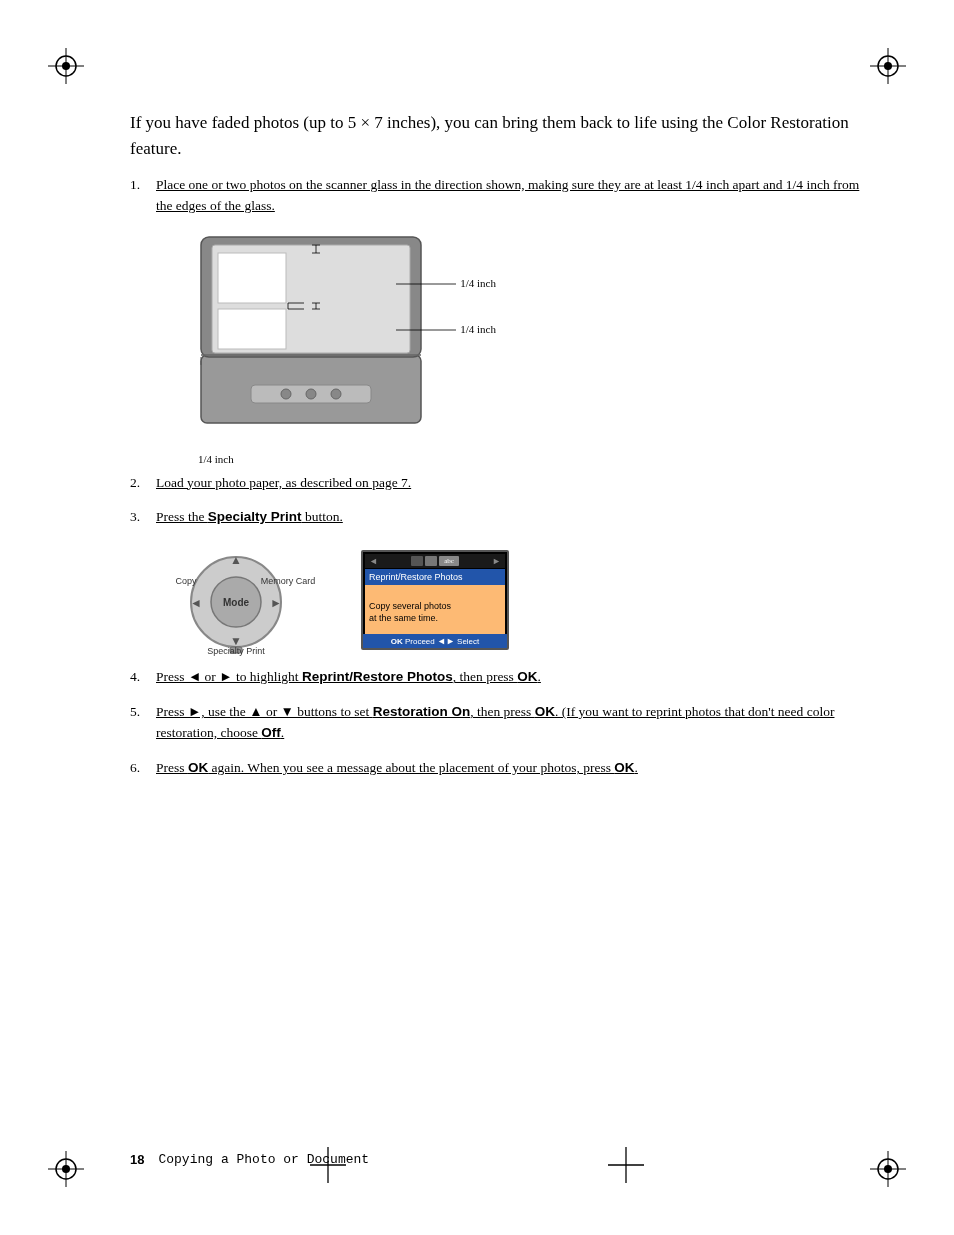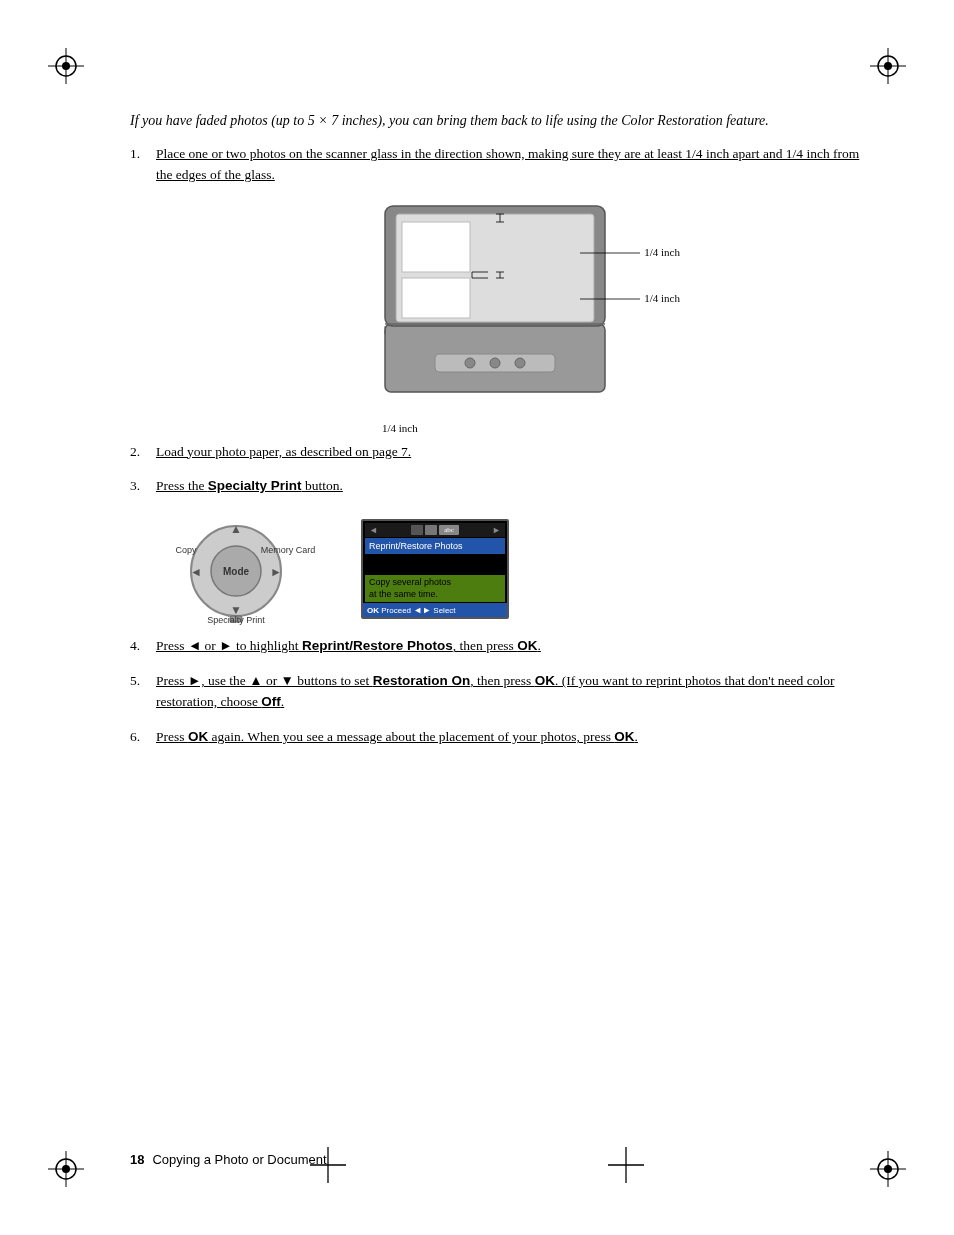--- a/index.html
+++ b/index.html
@@ -42,24 +42,23 @@
     .section-title {
       font-size: 22px;
       font-weight: bold;
       font-family: Arial, Helvetica, sans-serif;
       border-bottom: 2px solid #000;
       padding-bottom: 6px;
       margin-bottom: 16px;
     }
 
     .intro-text {
-      font-size: 14px;
+      font-size: 17px;
       line-height: 1.55;
       margin-bottom: 12px;
-      font-style: italic;
     }
 
     .list-item {
       display: flex;
       margin-bottom: 14px;
       line-height: 1.55;
       font-size: 13.5px;
     }
 
     .list-num {
@@ -68,21 +67,21 @@
     }
 
     .list-text {
       flex: 1;
       text-decoration: underline;
     }
 
     
     .scanner-figure {
       display: flex;
-      justify-content: center;
+      justify-content: flex-start;
       margin: 18px 0 6px 26px;
       position: relative;
     }
 
     
     .dial-figure {
       display: flex;
       gap: 30px;
       margin: 10px 0 10px 26px;
       align-items: center;
@@ -116,42 +115,43 @@
     }
 
     .lcd-bottom-bar {
       position: absolute;
       bottom: 0; left: 0; right: 0;
       background: #2255aa;
       color: #fff;
       font-size: 8px;
       font-family: Arial, sans-serif;
       padding: 2px 4px;
+      text-align: center;
     }
 
     
     .page-footer {
       position: absolute;
       bottom: 68px;
       left: 130px;
       right: 90px;
       display: flex;
       align-items: flex-start;
-      gap: 8px;
+      gap: 14px;
     }
 
     .footer-page-num {
       font-weight: bold;
       font-family: Arial, sans-serif;
       font-size: 13px;
     }
 
     .footer-text {
       font-size: 13px;
-      font-family: Liberation Sans, sans-serif;
+      font-family: Liberation Mono, monospace;
     }
 
     
     .reg-mark svg {
       width: 36px;
       height: 36px;
     }
 
     
     .small-reg {
@@ -324,21 +324,21 @@
         <span style="display:flex; gap:2px; align-items:center;">
           <span style="width:12px; height:10px; background:#555; border-radius:1px; display:inline-block;"></span>
           <span style="width:12px; height:10px; background:#777; border-radius:1px; display:inline-block;"></span>
           <span style="width:20px; height:10px; background:#888; border-radius:1px; display:inline-block; color:#fff; font-size:7px; text-align:center; line-height:10px;">abc</span>
         </span>
         <span style="color:#888; font-size:9px;">►</span>
       </div>
 
       <div style="background:#2255aa; color:#fff; font-size:9px; font-family:Arial,sans-serif; padding:3px 4px;">Reprint/Restore Photos</div>
 
-      <div style="background:#4d7c0f; color:#000; font-size:9px; font-family:Arial,sans-serif; padding:2px 4px; line-height:1.3;margin-top:21px;">
+      <div style="background:#fdba74; color:#000; font-size:9px; font-family:Arial,sans-serif; padding:16px 4px; line-height:1.3;">
         <div>Copy several photos</div>
         <div>at the same time.</div>
       </div>
 
       <div class="lcd-bottom-bar">
         <span style="font-weight:bold;">OK</span>
         <span> Proceed </span>
         <span style="font-size:9px;">◄►</span>
         <span>Select</span>
       </div>

